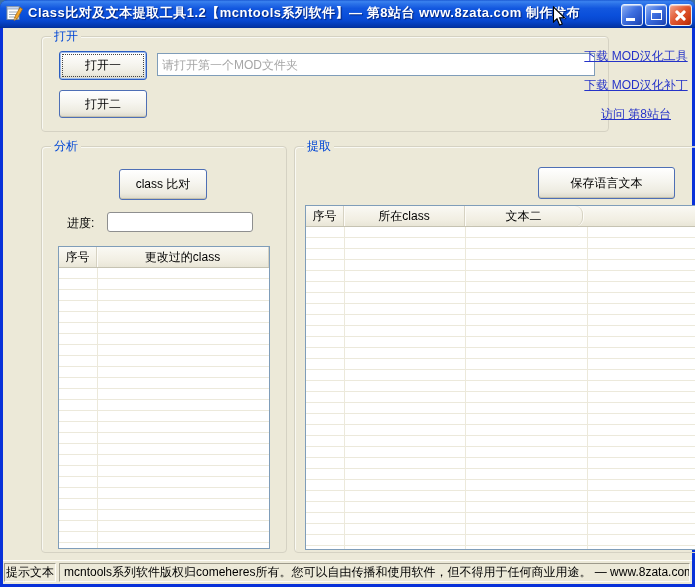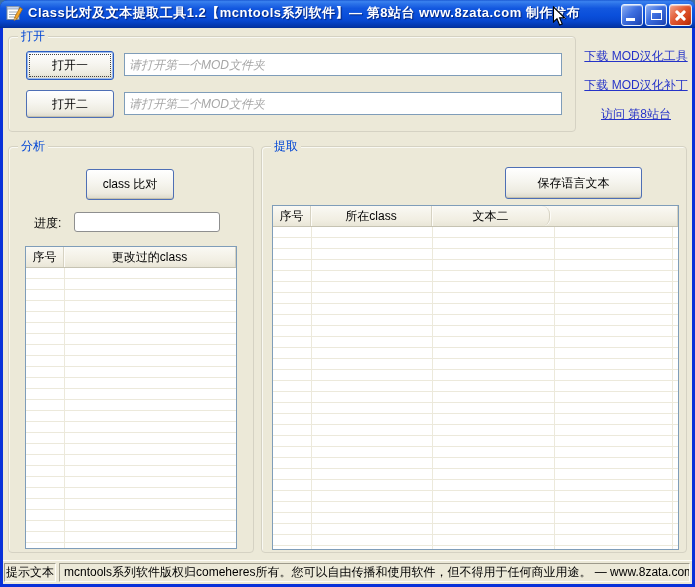--- a/index.html
+++ b/index.html
@@ -45,20 +45,21 @@
 
   
   .client {
     position:absolute; left:3px; top:28px; width:689px; height:532px;
     background:#ECE9D8;
   }
 
   .groupbox {
     position:absolute; border:1px solid #D5D2C3; border-radius:4px;
     box-shadow:inset 1px 1px 0 rgba(255,255,255,.7);
+    margin-left:33px;
   }
   .gb-label {
     position:absolute; top:-8px; left:9px; background:#ECE9D8;
     padding:0 3px; color:#0046D5; font-size:12px; line-height:14px;
   }
 
   .xp-btn {
     position:absolute;
     border:1px solid #4E6FB5; border-radius:3px;
     background:linear-gradient(to bottom,#FFFFFF 0%,#F6F5EF 45%,#EDEBE0 80%,#DCD9CA 100%);
@@ -68,21 +69,21 @@
     cursor:default; white-space:nowrap;
   }
   .xp-btn.focused {
     border-color:#2B5DC0;
     box-shadow:inset 0 0 0 1px #9FBCEC, inset 0 -1px 0 #C4C1AE;
     outline:1px dotted #444; outline-offset:-4px;
   }
 
   .xp-input {
     position:absolute; border:1px solid #7F9DB9; background:#fff;
-    font-size:12px; color:#701a75; padding:0 4px;font-style:italic;
+    font-size:12px; color:#701a75; padding:0 4px;
   }
   .xp-input::placeholder { color:#A6A6A6; opacity:1; }
 
   .progress-box {
     position:absolute; border:1px solid #8E8F8F; border-radius:3px;
     background:#fff;
   }
 
   .links { position:absolute; left:578px; top:20px; width:110px; text-align:center; }
   .links a {
@@ -158,21 +159,20 @@
     </div>
   </div>
 
   <div class="client">
 
     <div class="groupbox" style="left:5px; top:8px; width:568px; height:96px;">
       <span class="gb-label">打开</span>
       <div class="xp-btn focused" style="left:17px; top:14px; width:88px; height:29px;">打开一</div>
       <input class="xp-input" style="left: 115px; top: 16px; width: 438px; height: 23px;" placeholder="请打开第一个MOD文件夹">
       <div class="xp-btn" style="left:17px; top:53px; width:88px; height:28px;">打开二</div>
-      <input class="xp-input" style="left: 115px; top: 55px; width: 438px; height: 23px;" placeholder="请打开第二个MOD文件夹">
     </div>
 
     <div class="links">
       <a>下载 MOD汉化工具</a>
       <a>下载 MOD汉化补丁</a>
       <a>访问 第8站台</a>
     </div>
 
     <div class="groupbox" style="left:5px; top:118px; width:246px; height:407px;">
       <span class="gb-label">分析</span>

